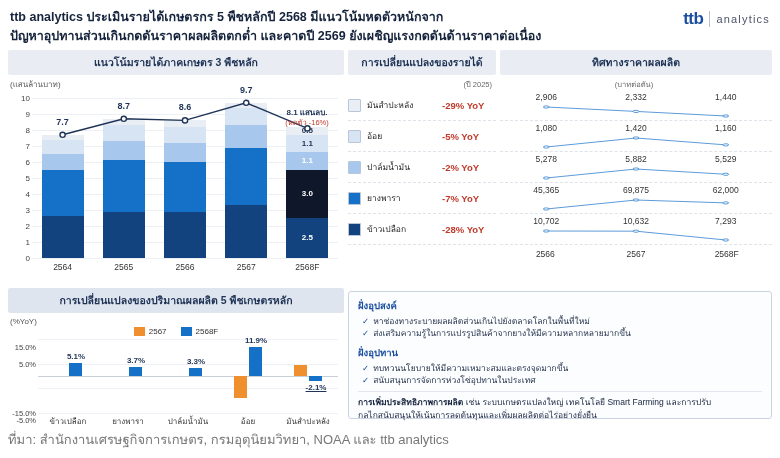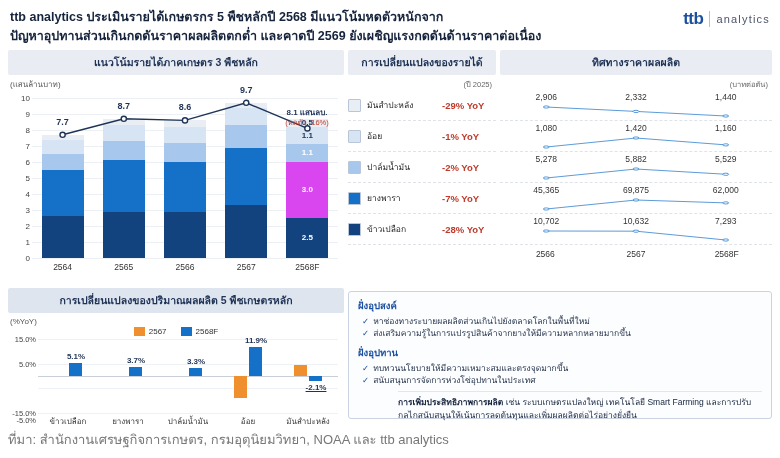--- a/index.html
+++ b/index.html
@@ -81,21 +81,21 @@
   .yoy-row {
     display: flex; align-items: center; height: 31px;
     border-bottom: 1px dashed #dfe3e9;
   }
   .yoy-swatch { width: 13px; height: 13px; margin-right: 6px; flex: none; border-radius: 1px; }
   .yoy-name { font-size: 8.5px; color: #222; flex: 1; }
   .yoy-val { font-size: 9.5px; font-weight: bold; color: #c0392b; width: 54px; }
 
   
   #panel-price { position: absolute; left: 500px; top: 50px; width: 272px; height: 228px; }
-  #price-unit { font-size: 7.5px; color: #666; text-align: right; padding: 3px 4px 0 0; }
+  #price-unit { font-size: 7.5px; color: #666; text-align: center; padding: 3px 4px 0 0; }
   .price-row {
     position: relative; height: 31px; border-bottom: 1px dashed #dfe3e9;
   }
   .price-val {
     position: absolute; font-size: 8.5px; color: #333; top: 2px;
     transform: translateX(-50%); white-space: nowrap;
   }
   .price-svg { position: absolute; left: 0; top: 12px; width: 100%; height: 18px; }
   #price-x {
     display: flex; font-size: 8.5px; color: #333; padding-top: 4px;
@@ -138,21 +138,21 @@
   .rec-head {
     font-size: 9.5px; font-weight: bold; color: #1b4fa0; margin-bottom: 2px;
   }
   .rec-item {
     font-size: 8.5px; color: #23324a; line-height: 1.45;
     display: flex; gap: 4px; margin-left: 4px;
   }
   .rec-check { color: #1b4fa0; flex: none; }
   .rec-foot {
     font-size: 8.5px; color: #15233c; line-height: 1.45; margin-top: 5px;
-    border-top: 1px solid #e2e7ef; padding-top: 4px; margin-left: 40px;
+    border-top: 1px solid #e2e7ef; padding-top: 4px;
   }
   .rec-foot b { color: #15233c; }
 
   
   #footer {
     position: absolute; left: 8px; bottom: 8px;
     font-size: 13px; color: #777;
   }
 </style>
 </head>
@@ -234,21 +234,21 @@
         <div class="bar-group" style="left: 254.4px;">
           <div class="seg" style="height: 8px; background: rgb(233, 238, 245);">
             <div class="seg-label" style="color: rgb(31, 51, 86);">0.5</div>
           </div>
           <div class="seg" style="height: 17.6px; background: rgb(214, 228, 244);">
             <div class="seg-label" style="color: rgb(31, 51, 86);">1.1</div>
           </div>
           <div class="seg" style="height: 17.6px; background: rgb(167, 200, 236);">
             <div class="seg-label" style="color: rgb(255, 255, 255);">1.1</div>
           </div>
-          <div class="seg" style="height: 56px; background: #d946ef;">
+          <div class="seg" style="height: 48px; background: #0f172a;">
             <div class="seg-label" style="color: rgb(255, 255, 255);">3.0</div>
           </div>
           <div class="seg" style="height: 40px; background: rgb(19, 67, 127);">
             <div class="seg-label" style="color: rgb(255, 255, 255);">2.5</div>
           </div>
         </div>
       </div>
     <svg id="trendline" viewBox="0 0 306 160">
         <path d="M30.6,36.8 L91.80000000000001,20.80000000000001 L153,22.400000000000006 L214.20000000000002,4.800000000000011 L275.40000000000003,30.400000000000006" fill="none" stroke="#1f3356" stroke-width="1.4" stroke-dasharray="0"></path>
         <circle cx="30.6" cy="36.8" r="2.6" fill="#ffffff" stroke="#1f3356" stroke-width="1.4"></circle>
@@ -276,21 +276,21 @@
   <div id="yoy-sub">(ปี 2025)</div>
   <div id="yoy-rows">
       <div class="yoy-row">
         <span class="yoy-swatch" style="background:#e9eef5;border:1px solid #b9c6d8"></span>
         <span class="yoy-name">มันสำปะหลัง</span>
         <span class="yoy-val">-29% YoY</span>
       </div>
       <div class="yoy-row">
         <span class="yoy-swatch" style="background:#d6e4f4;border:1px solid #b9c6d8"></span>
         <span class="yoy-name">อ้อย</span>
-        <span class="yoy-val">-1% YoY</span>
+        <span class="yoy-val">-5% YoY</span>
       </div>
       <div class="yoy-row">
         <span class="yoy-swatch" style="background:#a7c8ec;border:1px solid #b9c6d8"></span>
         <span class="yoy-name">ปาล์มน้ำมัน</span>
         <span class="yoy-val">-2% YoY</span>
       </div>
       <div class="yoy-row">
         <span class="yoy-swatch" style="background:#1570c8;border:1px solid #b9c6d8"></span>
         <span class="yoy-name">ยางพารา</span>
         <span class="yoy-val">-7% YoY</span>
@@ -378,21 +378,21 @@
         <span class="sw" style="background:#ef8f2e"></span>
         <span>2567</span>
       </div>
       <div class="li">
         <span class="sw" style="background:#1570c8"></span>
         <span>2568F</span>
       </div>
     </div>
   <div id="vol-chart">
     <div class="vol-y" id="vol-yaxis">
-        <div class="t" style="top: 0px;">15.0%</div>
+        <div class="t" style="top: 8px;">15.0%</div>
         <div class="t" style="top: 24.6667px;">5.0%</div>
         <div class="t" style="top: 49.3333px; margin-top: 32px;">-5.0%</div>
         <div class="t" style="top: 74px;">-15.0%</div>
       </div>
     <div class="vol-plot" id="vol-plot">
         <div class="vol-grid" style="top: 0px;"></div>
         <div class="vol-grid" style="top: 24.6667px;"></div>
         <div class="vol-grid" style="top: 49.3333px;"></div>
         <div class="vol-grid" style="top: 74px;"></div>
         <div class="vol-zero" style="top: 37px;"></div>

